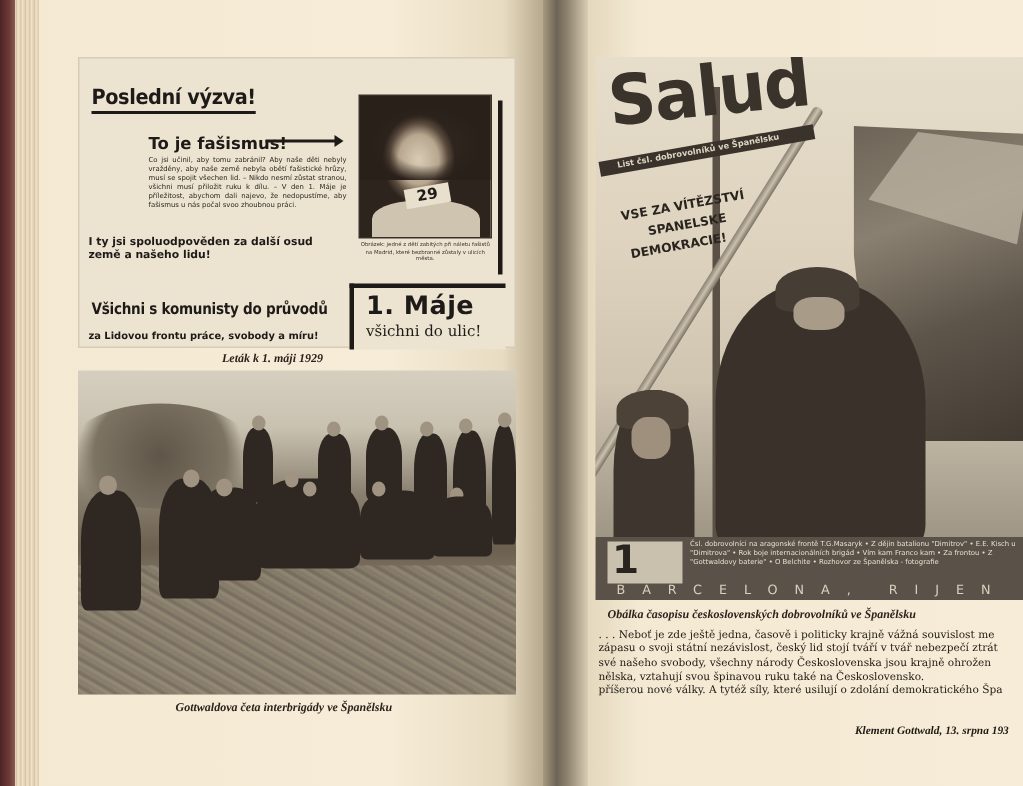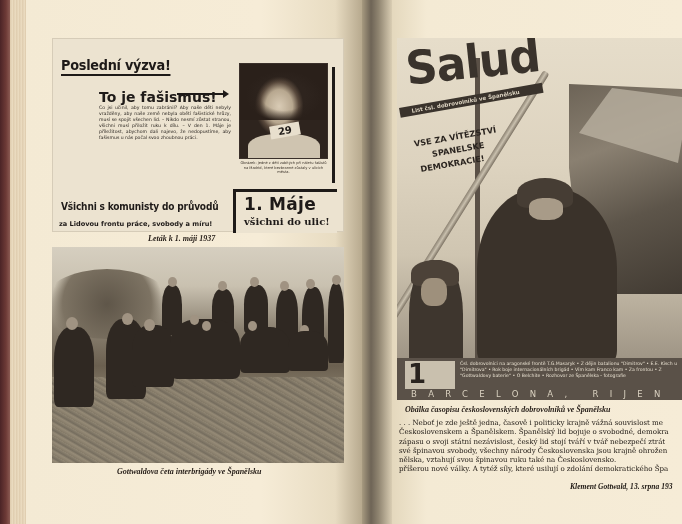--- a/index.html
+++ b/index.html
@@ -17,21 +17,21 @@
     .page-right { position: absolute; left: 392px; top: 0; width: 290px; height: 524px;
       background: linear-gradient(90deg, #e4d8bd 0%, #f4ead4 12%, #f6ecd7 100%); }
 
     
     .leaflet { position: absolute; left: 52px; top: 38px; width: 292px; height: 194px;
       background: #ece3d0; border: 1px solid #d6ccb8; }
     .lf-title { position: absolute; left: 8px; top: 18px; font-family: "DejaVu Sans", sans-serif;
       font-weight: bold; font-size: 14px; letter-spacing: -0.3px; color: #1e1a18;
       border-bottom: 2px solid #1e1a18; padding-bottom: 1px; transform: scaleX(0.92); transform-origin: left; }
     .lf-sub { position: absolute; left: 46px; top: 50px; font-family: "DejaVu Sans", sans-serif;
-      font-weight: bold; font-size: 14px; color: #1e1a18; }
+      font-weight: bold; font-size: 11px; color: #1e1a18; }
     .lf-arrow { position: absolute; left: 124px; top: 54px; width: 50px; height: 2px; background: #1e1a18; }
     .lf-arrow::after { content: ""; position: absolute; right: -2px; top: -3px; border-left: 6px solid #1e1a18;
       border-top: 4px solid transparent; border-bottom: 4px solid transparent; }
     .lf-body { position: absolute; left: 46px; top: 66px; width: 132px; font-family: "DejaVu Sans", sans-serif;
       font-size: 4.6px; line-height: 6px; color: #2a2520; text-align: justify; }
     .lf-line { position: absolute; left: 6px; font-family: "DejaVu Sans", sans-serif; font-weight: bold;
       font-size: 7.2px; line-height: 8.5px; color: #1e1a18; width: 172px; }
     .lf-line.l1 { top: 118px; }
     .lf-line.l2 { top: 139px; }
     .lf-big { position: absolute; left: 8px; top: 161px; font-family: "DejaVu Sans", sans-serif;
@@ -47,21 +47,21 @@
       font-family: "DejaVu Sans", sans-serif; font-weight: bold; font-size: 10px; text-align: center; line-height: 13px;
       color: #1e1a18; transform: rotate(-10deg); }
     .lf-photo .cloth { position: absolute; left: 8px; top: 70px; width: 72px; height: 30px; background: #cfc4b0; border-radius: 40% 40% 0 0; }
     .lf-photo-caption { position: absolute; left: 186px; top: 122px; width: 89px; font-family: "DejaVu Sans", sans-serif;
       font-size: 3.6px; line-height: 4.5px; text-align: center; color: #3b332a; }
     .lf-vbar { position: absolute; left: 279px; top: 28px; width: 3px; height: 116px; background: #1e1a18; }
     .lf-box { position: absolute; left: 180px; top: 150px; width: 104px; height: 44px;
       border-top: 3px solid #1e1a18; border-left: 3px solid #1e1a18; background: #ece3d0; }
     .lf-maje { position: absolute; left: 8px; top: 2px; font-family: "DejaVu Sans", sans-serif; font-weight: bold;
       font-size: 17px; color: #1e1a18; letter-spacing: 0.3px; }
-    .lf-ulic { position: absolute; left: 8px; top: 24px; font-family: "DejaVu Serif", serif; font-weight: bold;
+    .lf-ulic { position: absolute; left: 8px; top: 24px; font-family: "DejaVu Serif", serif; font-weight: normal;
       font-size: 10px; color: #1e1a18; }
 
     .caption { position: absolute; font-family: "Liberation Serif", serif; font-style: italic; font-weight: bold;
       font-size: 8px; color: #2a221c; white-space: nowrap; }
     .cap1 { left: 148px; top: 234px; }
     .cap2 { left: 117px; top: 467px; }
     .cap3 { left: 405px; top: 405px; }
 
     
     .group-photo { position: absolute; left: 52px; top: 247px; width: 292px; height: 216px; overflow: hidden;
@@ -123,35 +123,36 @@
 <div class="edges"></div>
 <div class="page-left"></div>
 <div class="gutter"></div>
 <div class="page-right"></div>
 
 <div class="leaflet">
   <div class="lf-title">Poslední výzva!</div>
   <div class="lf-sub">To je fašismus!</div>
   <div class="lf-arrow"></div>
   <div class="lf-body">Co jsi učinil, aby tomu zabránil? Aby naše děti nebyly vražděny, aby naše země nebyla obětí fašistické hrůzy, musí se spojit všechen lid. – Nikdo nesmí zůstat stranou, všichni musí přiložit ruku k dílu. – V den 1. Máje je příležitost, abychom dali najevo, že nedopustíme, aby fašismus u nás počal svoo zhoubnou práci.</div>
+  <div class="lf-line l1">I ty jsi spoluodpověden za další osud země a našeho lidu!</div>
   <div class="lf-big">Všichni s komunisty do průvodů</div>
   <div class="lf-small">za Lidovou frontu práce, svobody a míru!</div>
   <div class="lf-photo">
     <div class="hair"></div>
     <div class="cloth"></div>
     <div class="tag">29</div>
   </div>
   <div class="lf-photo-caption">Obrázek: jedné z dětí zabitých při náletu fašistů na Madrid, které bezbranné zůstaly v ulicích města.</div>
   <div class="lf-vbar"></div>
   <div class="lf-box">
     <div class="lf-maje">1. Máje</div>
     <div class="lf-ulic">všichni do ulic!</div>
   </div>
 </div>
-<div class="caption cap1">Leták k 1. máji 1937</div>
+<div class="caption cap1">Leták k 1. máji 1929</div>
 
 <div class="group-photo">
   <div class="gp-bush"></div>
   <div class="gp-ground"></div>
   <div class="gp-figure" style="left:110px;top:38px;width:20px;height:50px;"></div>
   <div class="gp-head" style="left:116px;top:30px;"></div>
   <div class="gp-figure" style="left:160px;top:42px;width:22px;height:44px;"></div>
   <div class="gp-head" style="left:166px;top:34px;"></div>
   <div class="gp-figure" style="left:192px;top:38px;width:24px;height:48px;"></div>
   <div class="gp-head" style="left:198px;top:30px;"></div>
@@ -200,19 +201,18 @@
       <div class="cv-num">1</div>
     </div>
     <div class="cv-contents">Čsl. dobrovolníci na aragonské frontě T.G.Masaryk • Z dějin batalionu "Dimitrov" • E.E. Kisch u "Dimitrova" • Rok boje internacionálních brigád • Vím kam Franco kam • Za frontou • Z "Gottwaldovy baterie" • O Belchite • Rozhovor ze Španělska - fotografie</div>
     <div class="cv-place">BARCELONA, RIJEN 1937</div>
   </div>
 </div>
 <div class="caption cap3">Obálka časopisu československých dobrovolníků ve Španělsku</div>
 
 <div class="quote">
   <div>. . . Neboť je zde ještě jedna, časově i politicky krajně vážná souvislost me</div>
-  <div>Československem a Španělskem. Španělský lid bojuje o svobodné, demokra</div>
   <div>zápasu o svoji státní nezávislost, český lid stojí tváří v tvář nebezpečí ztrát</div>
-  <div>své špinavou svobody, všechny národy Československa jsou krajně ohrožen</div>
+  <div>své našeho svobody, všechny národy Československa jsou krajně ohrožen</div>
   <div>nělska, vztahují svou špinavou ruku také na Československo.</div>
   <div>příšerou nové války. A tytéž síly, které usilují o zdolání demokratického Špa</div>
 </div>
 <div class="quote-sig">Klement Gottwald, 13. srpna 193</div>
 
 </body></html>

